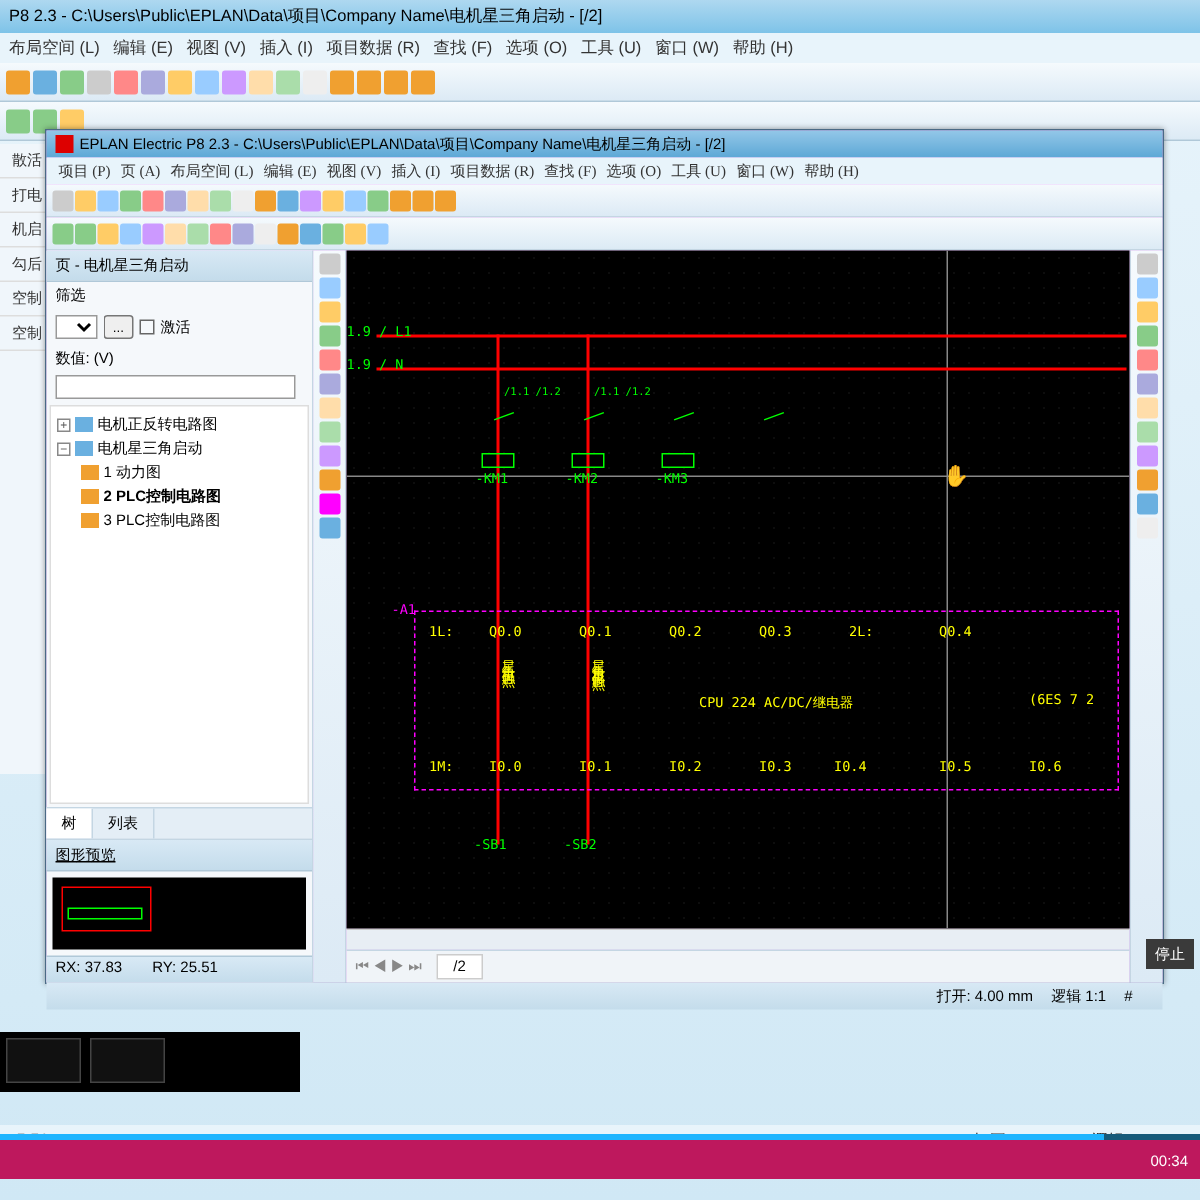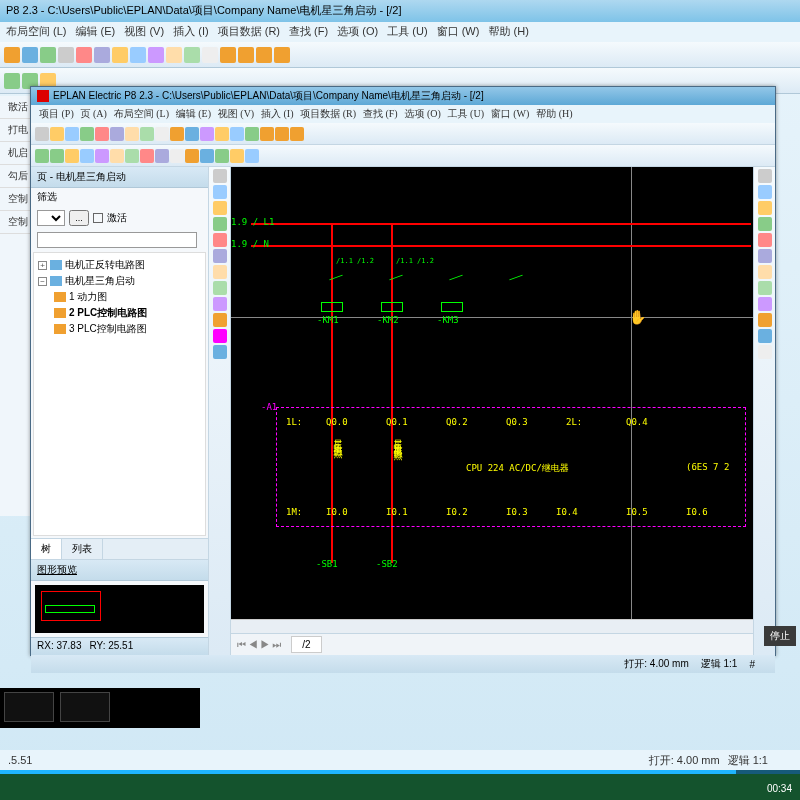--- a/index.html
+++ b/index.html
@@ -12,21 +12,21 @@
 .bg-toolbar { height: 26px; background: linear-gradient(#f5fafd, #dceaf5); border-bottom: 1px solid #b0c8d8; display: flex; align-items: center; padding: 0 4px; gap: 2px; overflow: hidden; }
 .tb-icon { width: 16px; height: 16px; border-radius: 2px; flex: none; }
 
 .bg-left-frag { position: absolute; left: 0; top: 96px; width: 30px; height: 420px; background: #f0f6fb; font-size: 10px; color: #333; overflow: hidden; }
 .bg-left-frag div { border-bottom: 1px solid #ddd; padding: 4px 2px; white-space: nowrap; text-align: right; }
 
 .bg-status { position: absolute; bottom: 30px; left: 0; width: 800px; height: 20px; background: #e8f4fb; font-size: 11px; color: #333; display: flex; align-items: center; padding: 0 8px; }
 .bg-status span { margin-right: 24px; }
 .bg-status .right { margin-left: auto; margin-right: 8px; }
 
-.video-bar { position: absolute; bottom: 0; left: 0; width: 800px; height: 30px; background: #14532d; }
+.video-bar { position: absolute; bottom: 14px; left: 0; width: 800px; height: 30px; background: #be185d; }
 .video-progress { height: 4px; background: #165a7a; position: relative; }
 .video-progress .fill { position: absolute; left: 0; top: 0; height: 4px; width: 92%; background: #1fb5ff; }
 .video-time { position: absolute; right: 8px; bottom: 6px; color: #fff; font-size: 10px; }
 
 
 .fg-window { position: absolute; left: 30px; top: 86px; width: 746px; height: 570px; background: #f0abfc; border: 1px solid #4a6a85; box-shadow: 0 0 4px rgba(0,0,0,.4); }
 .fg-title { height: 18px; background: linear-gradient(#93c7e8, #5da8d6); color: #000; font-size: 10px; padding: 2px 6px; white-space: nowrap; overflow: hidden; display: flex; align-items: center; }
 .fg-title .icon { width: 12px; height: 12px; background: #d00; margin-right: 4px; }
 .fg-menu { height: 18px; background: #e8f4fb; font-size: 10px; padding: 2px 8px; color: #333; white-space: nowrap; }
 .fg-menu span { margin-right: 4px; font-family: Liberation Serif, serif; }
@@ -52,21 +52,21 @@
 
 .tabs { display: flex; background: #e4eef6; border-top: 1px solid #c4d6e3; }
 .tabs .tab { padding: 3px 10px; font-size: 10px; border-right: 1px solid #c4d6e3; }
 .tabs .tab.act { background: #fff; }
 
 .preview { border-top: 1px solid #c4d6e3; text-decoration: underline; }
 .preview-body { height: 48px; background: #000; margin: 4px; position: relative; }
 .preview-body .mini { position: absolute; left: 6px; top: 6px; width: 60px; height: 30px; border: 1px solid #f00; }
 .preview-body .mini2 { position: absolute; left: 10px; top: 20px; width: 50px; height: 8px; border: 1px solid #0f0; }
 
-.coord { height: 18px; background: linear-gradient(#d8e9f5, #c4dceb); font-size: 10px; padding: 2px 6px; display: flex; gap: 8px; border-top: 1px solid #b0c8d8; }
+.coord { height: 18px; background: linear-gradient(#d8e9f5, #c4dceb); font-size: 10px; padding: 2px 6px; display: flex; gap: 20px; border-top: 1px solid #b0c8d8; }
 
 
 .fg-mid-tools { width: 22px; background: linear-gradient(#f5fafd, #dceaf5); display: flex; flex-direction: column; align-items: center; gap: 2px; padding: 2px 0; border-right: 1px solid #c4d6e3; }
 .fg-mid-tools .tb-icon { width: 14px; height: 14px; }
 
 .canvas-wrap { flex: 1; display: flex; flex-direction: column; }
 .canvas { flex: 1; background: #000; position: relative; overflow: hidden; }
 .dots { position: absolute; inset: 0; background-image: radial-gradient(#333 0.5px, transparent 0.5px); background-size: 10px 10px; }
 .hline { position: absolute; height: 2px; background: #f00; }
 .vline { position: absolute; width: 2px; background: #f00; }
@@ -220,20 +220,21 @@
 
     <div class="fg-left">
       <div class="pane-title">页 - 电机星三角启动</div>
       <div style="padding:2px 6px">筛选</div>
       <div class="filter-row">
         <select class="filter-sel"></select>
         <button style="width:20px;height:16px;font-size:9px">...</button>
         <div class="chk"></div>
         <span>激活</span>
       </div>
+      <div style="padding:2px 6px">数值: (V)</div>
       <input class="val-input" style="">
       <div class="tree">
         <div class="node l1">
             <span class="sq">+</span>
             <span class="ti blue"></span>
             <span>电机正反转电路图</span>
           </div>
         <div class="node l1">
             <span class="sq">−</span>
             <span class="ti blue"></span>

